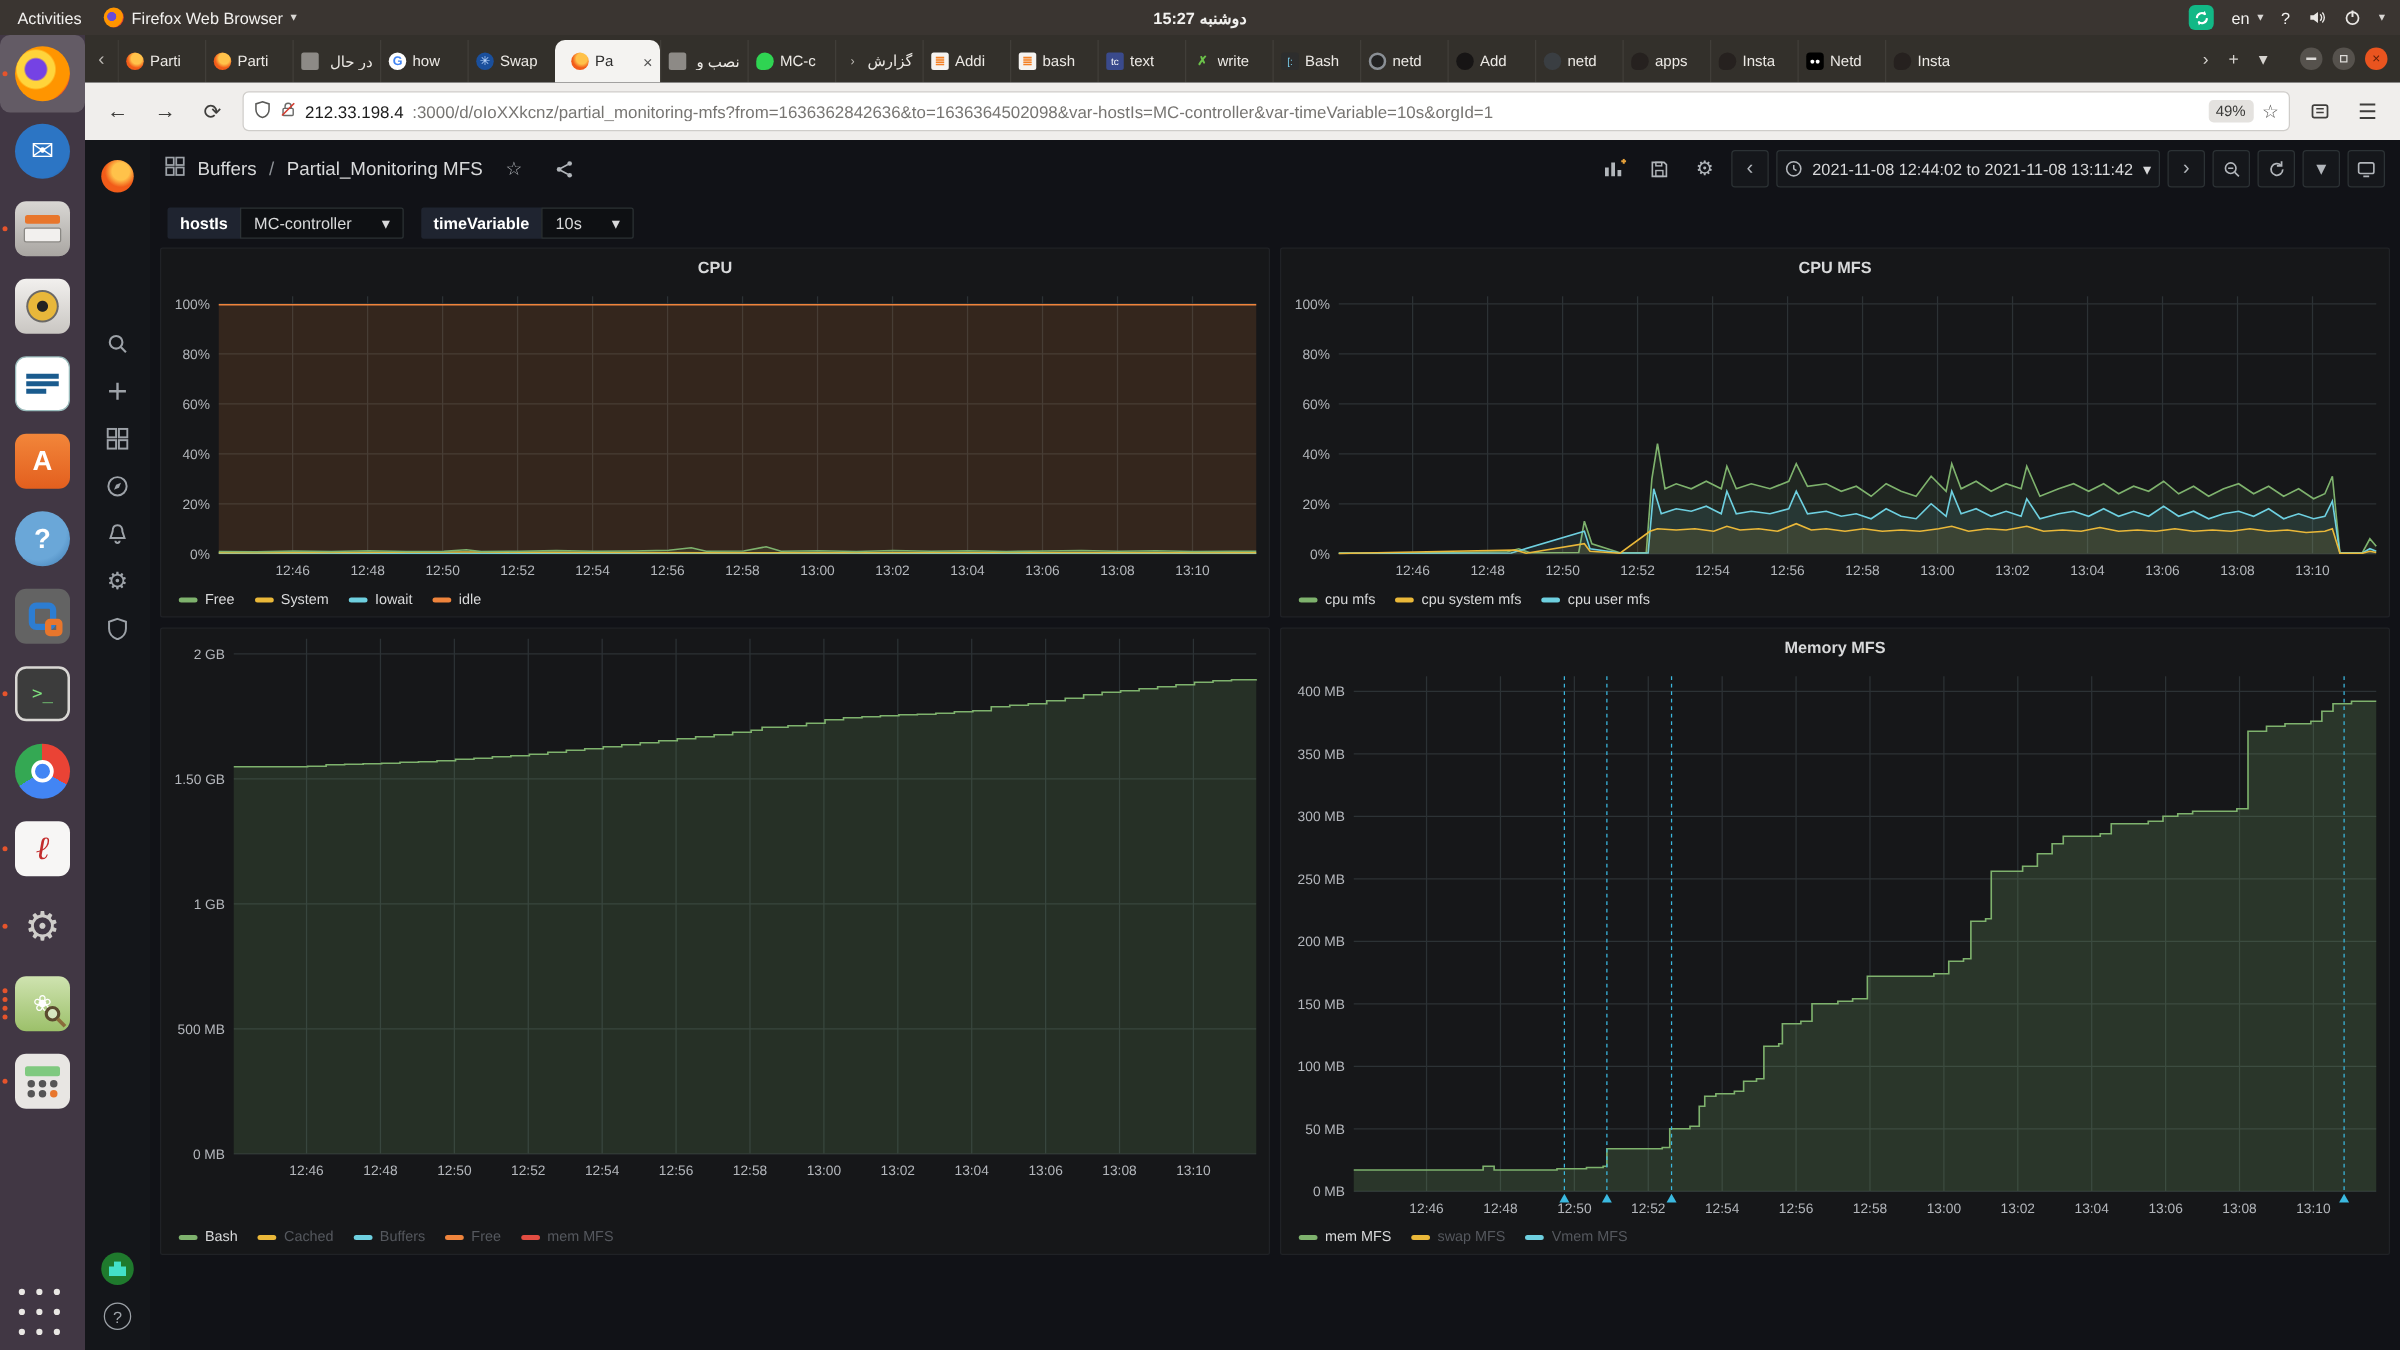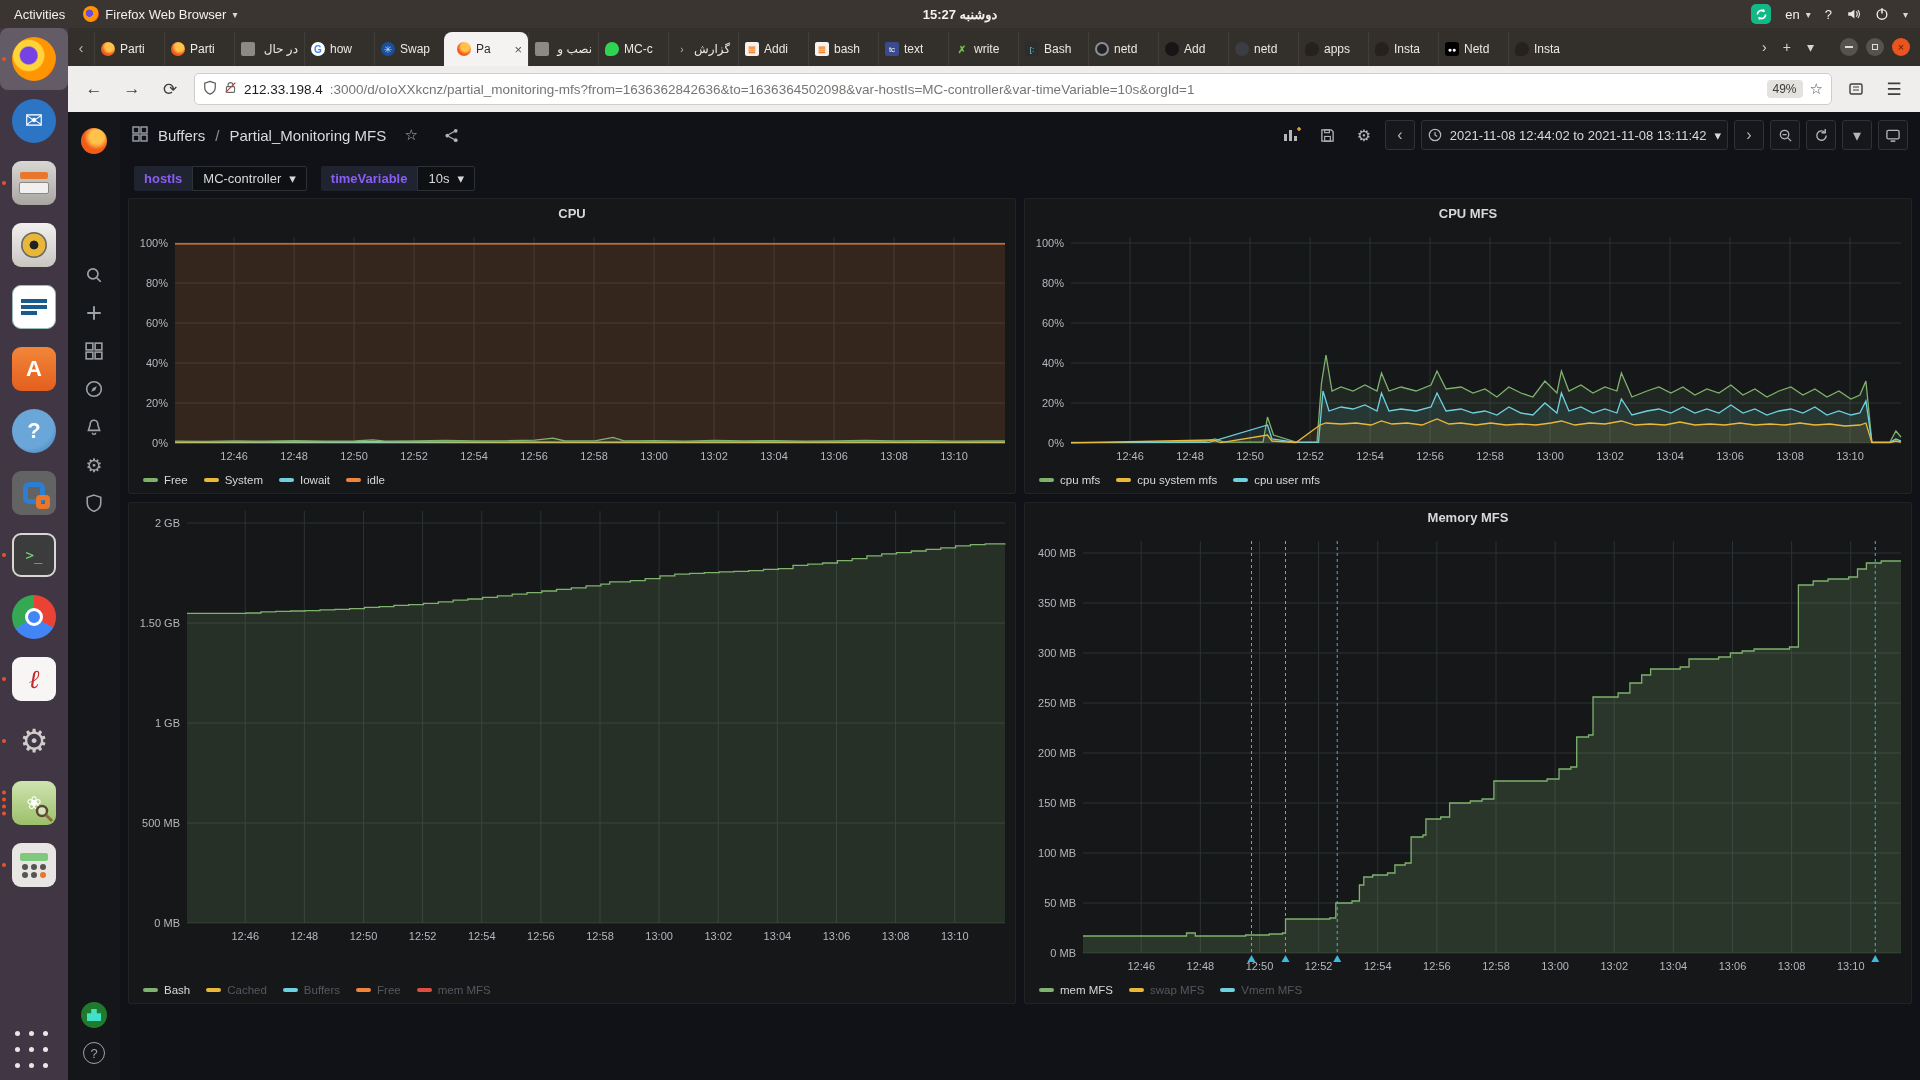--- a/index.html
+++ b/index.html
@@ -99,24 +99,24 @@
   #breadcrumb { display:flex; align-items:center; gap:10px; font-size:15px; }
   #breadcrumb .sep { color:#8e9297; }
   #breadcrumb .bc-icon { color:#9da2a8; }
   #g-header .hicons { margin-left:auto; display:flex; align-items:center; gap:6px; }
   .hbtn { min-width:30px; height:30px; display:flex; align-items:center;
     justify-content:center; color:#b2b6bb; border-radius:3px; padding:0 6px; }
   .hbtn.bordered { border:1px solid #2c3235; background:#15171b; }
   .tp-label { font-size:13px; color:#d8d9da; display:flex; gap:8px; align-items:center; }
   #g-vars { height:40px; display:flex; align-items:center; gap:14px; padding:0 14px; }
   .varpill { display:flex; align-items:center; font-size:13px; }
-  .varpill .vlabel { background:#1f2430; color:#8b5cf6; font-weight:bold;
+  .varpill .vlabel { background:#1f2430; color:#ffffff; font-weight:bold;
     padding:5px 10px; border-radius:2px 0 0 2px; }
   .varpill .vvalue { border:1px solid #2c3235; color:#d8d9da; padding:4px 10px;
-    border-radius:0 2px 2px 0; display:flex; gap:8px; align-items:center; background:#0e1013; }
+    border-radius:0 2px 2px 0; display:flex; gap:24px; align-items:center; background:#0e1013; }
 
   #g-panels { display:grid; grid-template-columns:1fr 1fr; grid-template-rows:296px 502px;
     gap:8px; padding:0 8px; }
   .panel { background:#161719; border:1px solid #202226; border-radius:2px;
     display:flex; flex-direction:column; min-width:0; }
   .panel-title { height:30px; line-height:30px; text-align:center; font-size:13px;
     color:#d8d9da; font-weight:bold; }
   .chart { flex:1; min-height:0; }
   .chart svg { display:block; }
   .legend { height:26px; display:flex; align-items:center; gap:16px; padding:0 14px;

